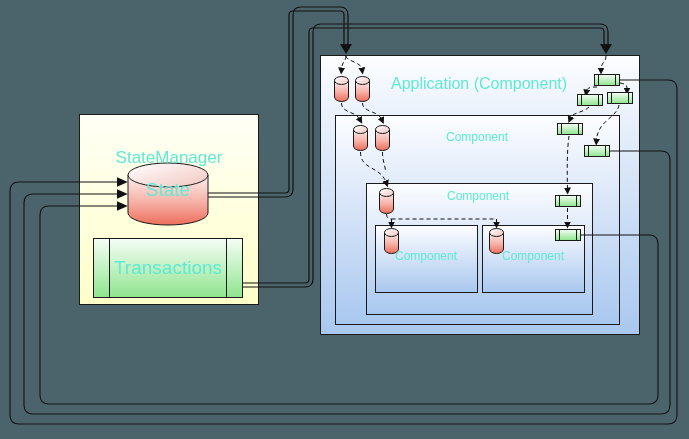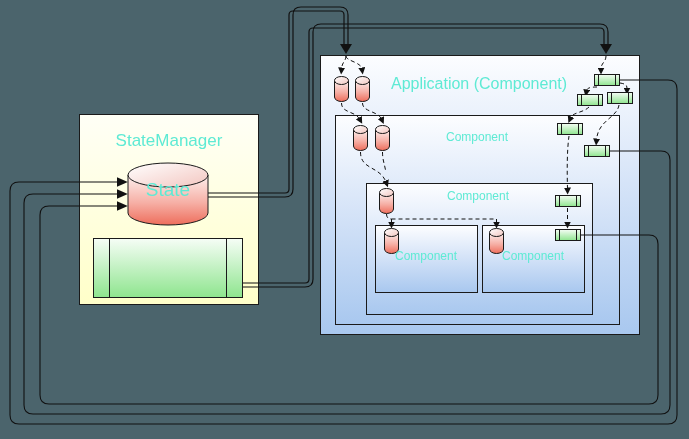--- a/index.html
+++ b/index.html
@@ -17,21 +17,21 @@
   .trans::before,.trans::after{
     content:"";position:absolute;top:0;bottom:0;width:1px;background:#1a1a1a;
   }
   .trans::before{left:15px;}
   .trans::after{right:15px;}
   .labels{position:absolute;left:0;top:0;width:100%;height:100%;z-index:30;pointer-events:none;}
   .label{
     position:absolute;transform:translateX(-50%);white-space:nowrap;
     color:#5eead4;line-height:1;
   }
-  .t-title{font-size:17px;}
+  .t-title{font-size:17px;margin-top:17px;}
   .t-big{font-size:19px;}
   .t-comp{font-size:12px;}
   .t-app{font-size:16px;}
   svg.overlay{position:absolute;left:0;top:0;z-index:20;pointer-events:none;}
 </style>
 </head>
 <body>
 
 <div class="stage">
 
@@ -137,20 +137,21 @@
       <use href="#proc" x="557" y="123" width="26" height="12"></use>
       <use href="#proc" x="584" y="145" width="26" height="12"></use>
       <use href="#proc" x="555" y="195" width="26" height="12"></use>
       <use href="#proc" x="555" y="229" width="26" height="12"></use>
     </g>
   </svg>
 
   <div class="labels">
     <span class="label t-title" style="left:169px;top:132px;">StateManager</span>
     <span class="label t-big" style="left:168px;top:180px;text-align:right;">State</span>
+    <span class="label t-big" style="left:168px;top:258px;">Transactions</span>
     <span class="label t-app" style="left:479px;top:76px;">Application (Component)</span>
     <span class="label t-comp" style="left:477px;top:131px;">Component</span>
     <span class="label t-comp" style="left:478px;top:190px;">Component</span>
     <span class="label t-comp" style="left:426px;top:250px;">Component</span>
     <span class="label t-comp" style="left:533px;top:250px;">Component</span>
   </div>
 
 </div>
 
 </body></html>

